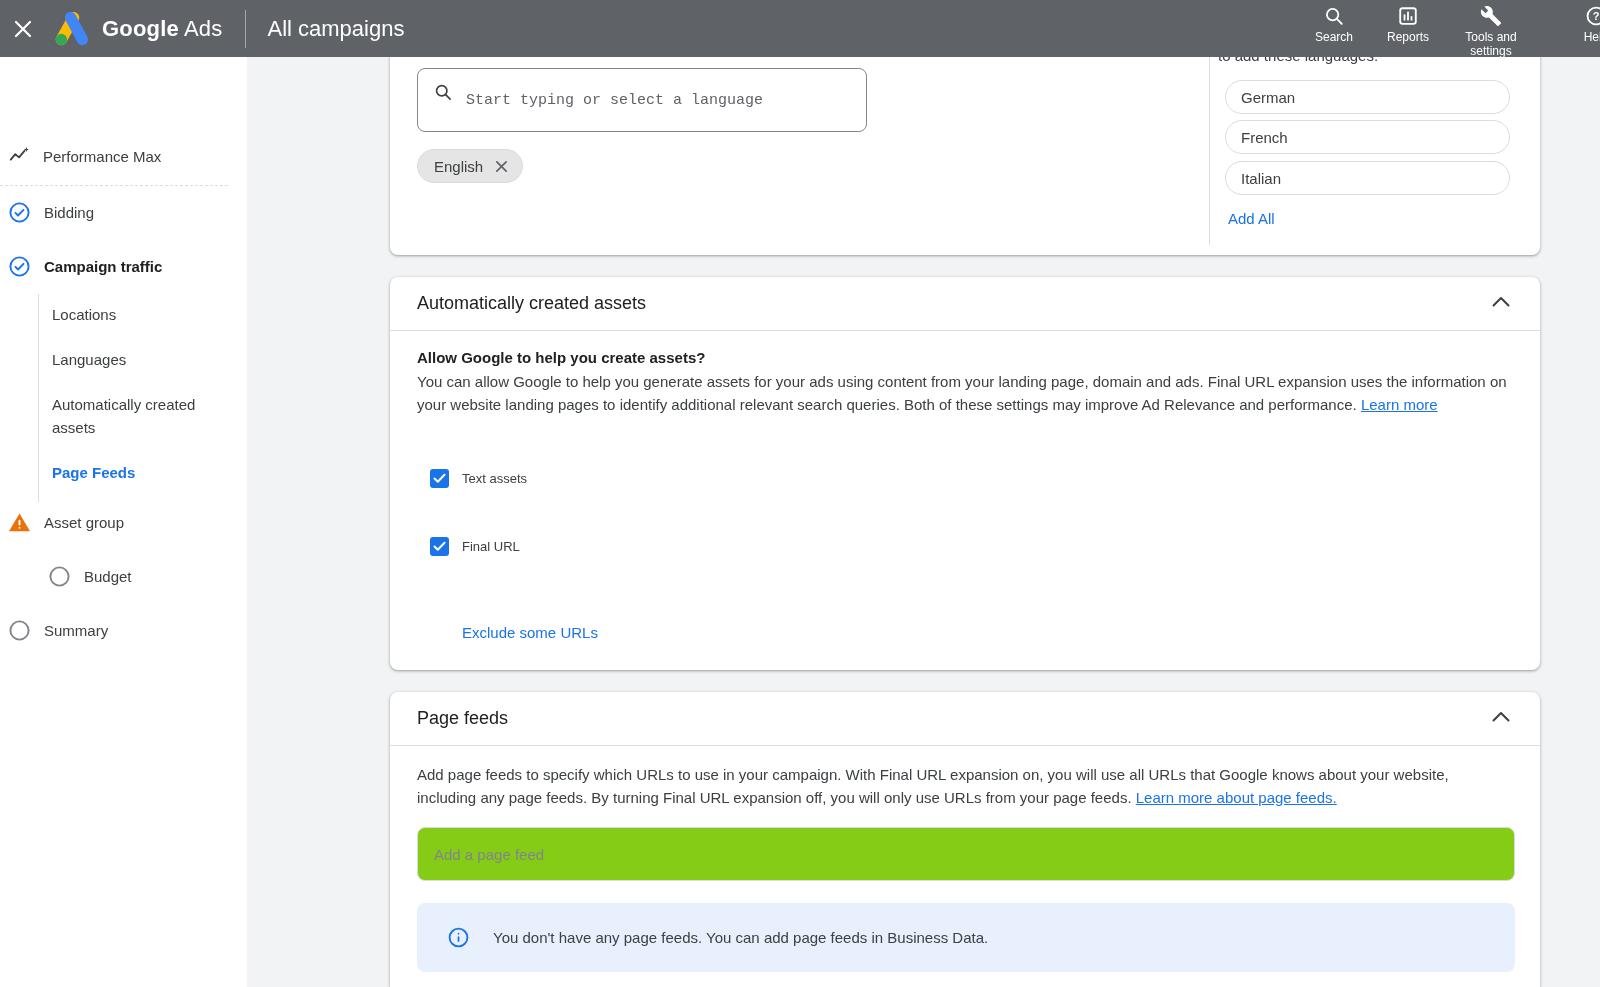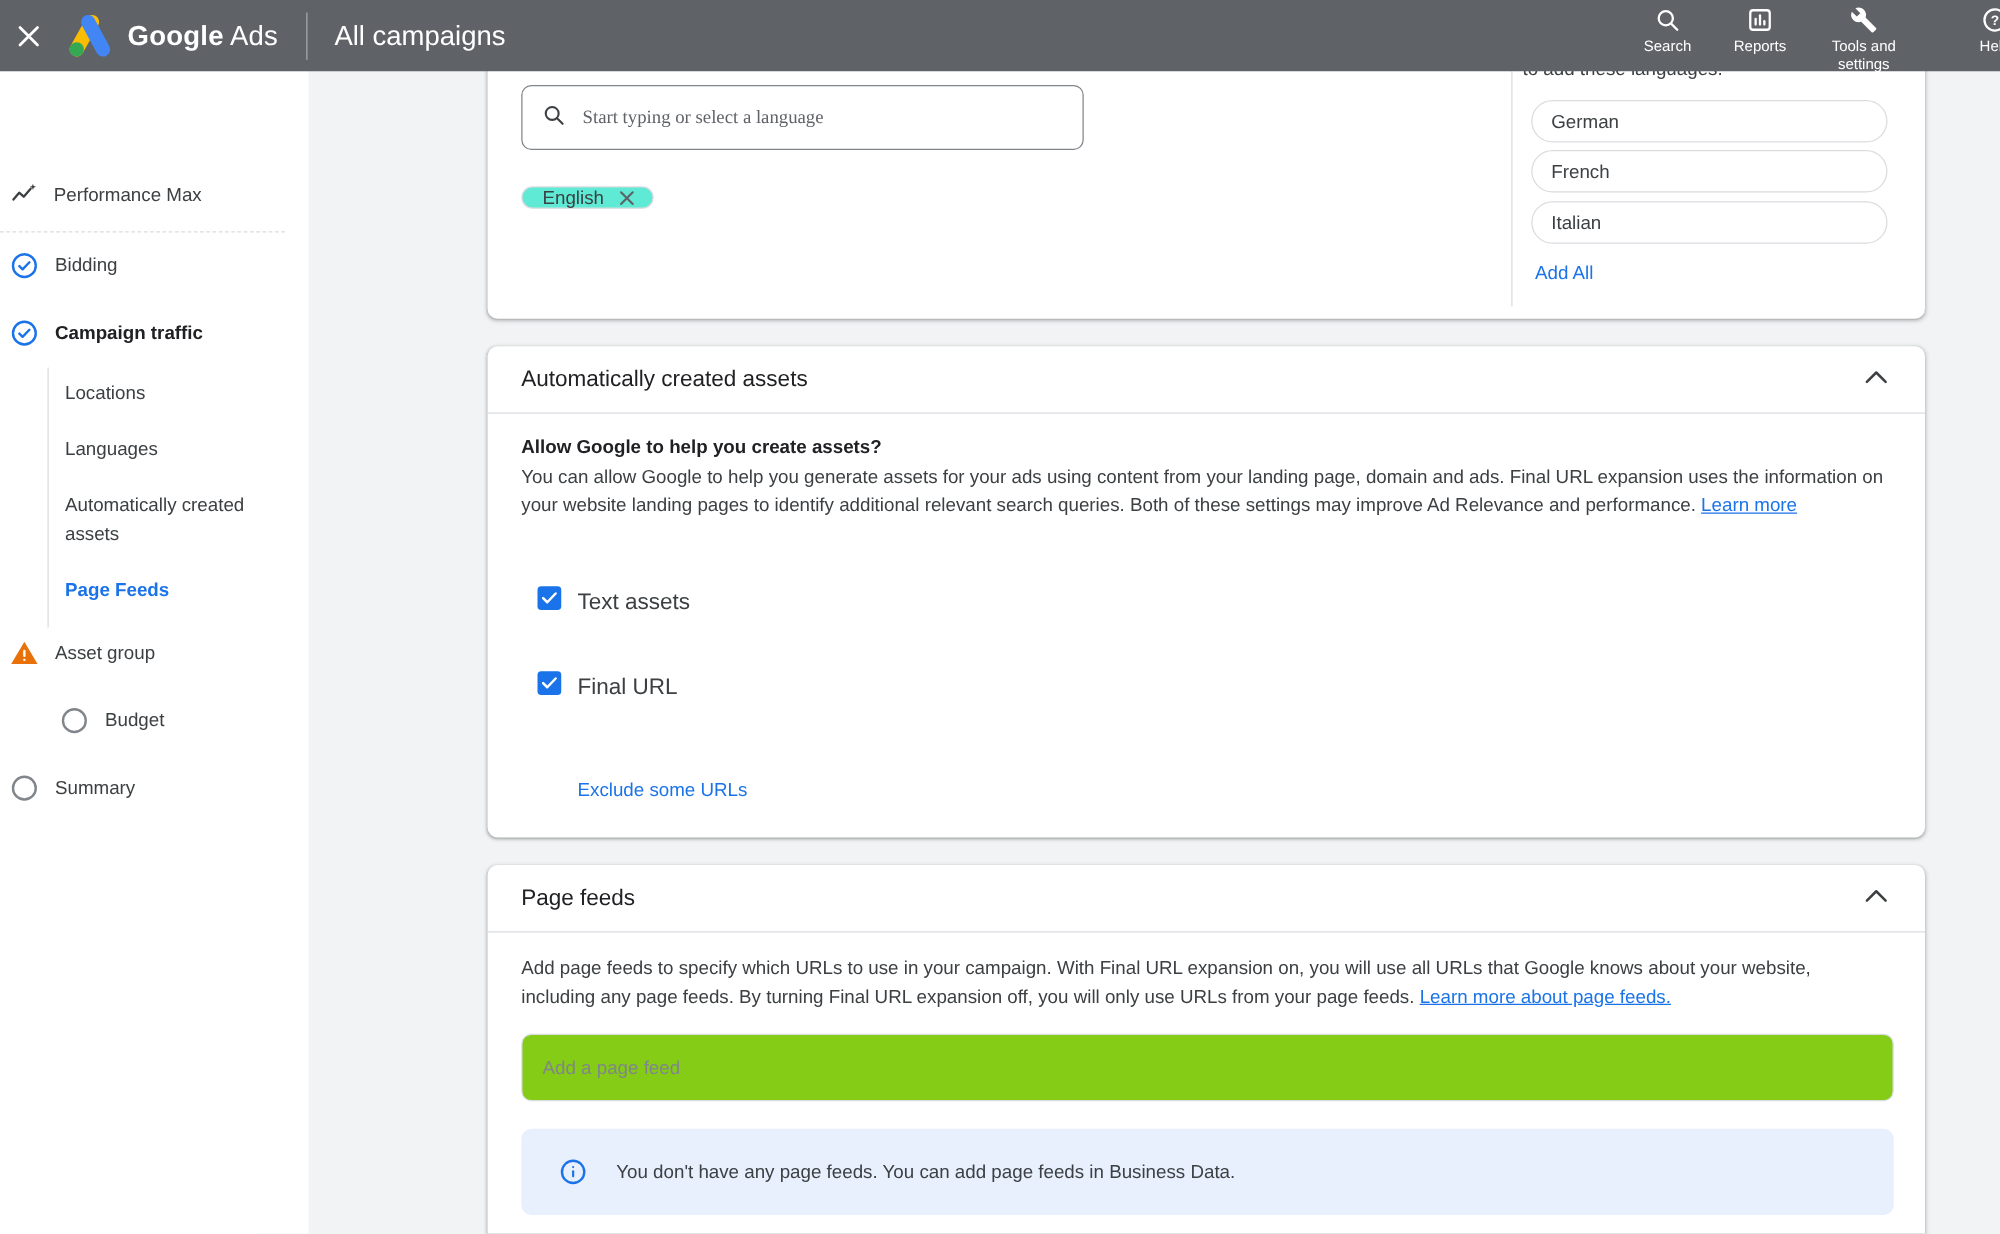--- a/index.html
+++ b/index.html
@@ -52,30 +52,30 @@
   .card1{top:-20px;height:218px;border-radius:0 0 8px 8px;}
   .card2{top:220px;height:393px;border-radius:8px;}
   .card3{top:635px;height:295px;border-radius:8px 8px 0 0;}
 
   .section-title{position:absolute;left:27px;top:16px;font-size:18px;font-weight:500;color:#202124;}
   .section-chevron{position:absolute;right:29px;top:17px;cursor:pointer;}
   .section-divider{position:absolute;left:0;right:0;top:53px;border-top:1px solid #dadce0;}
 
   
   .lang-search{
-    position:absolute;left:27px;top:31px;width:450px;height:52px;box-sizing:border-box;
+    position:absolute;left:27px;top:31px;width:450px;height:64px;box-sizing:border-box;
     border:1px solid #80868b;border-radius:8px;background:#fff;
-    font-family:Liberation Serif, serif;font-size:15px;color:#0f766e;
+    font-family:Liberation Mono, monospace;font-size:15px;color:#0f766e;
     padding:0 14px 0 48px;outline:none;
   }
   .lang-search::placeholder{color:#5f6368;}
   .lang-search-icon{position:absolute;left:43px;top:45px;pointer-events:none;}
   .chip{
-    position:absolute;left:27px;top:112px;height:18px;box-sizing:border-box;
-    border:1px solid #dadce0;border-radius:17px;background:#5eead4;
+    position:absolute;left:27px;top:112px;height:34px;box-sizing:border-box;
+    border:1px solid #dadce0;border-radius:17px;background:#e5e5e5;
     display:inline-flex;align-items:center;padding:0 13px 0 16px;gap:11px;
   }
   .chip-label{font-size:15px;color:#3c4043;}
   .lang-vdivider{position:absolute;left:819px;top:20px;height:188px;width:1px;background:#dadce0;}
   .lang-suggest-heading{position:absolute;left:828px;top:10px;font-size:15px;color:#3c4043;white-space:nowrap;}
   .lang-pill{
     position:absolute;left:835px;width:285px;height:34px;box-sizing:border-box;
     border:1px solid #dadce0;border-radius:17px;background:#fff;cursor:pointer;
     display:flex;align-items:center;padding-left:15px;font-size:15px;color:#3c4043;
   }
@@ -84,21 +84,21 @@
 
   
   .aa-question{position:absolute;left:27px;top:72px;font-size:15px;font-weight:700;color:#202124;}
   .aa-desc{position:absolute;left:27px;top:94px;width:1090px;font-size:15px;line-height:22.5px;color:#3c4043;}
   a.inline-link{color:#1a73e8;text-decoration:underline;cursor:pointer;}
   .checkbox{
     position:absolute;left:40px;width:19px;height:19px;background:#1a73e8;border-radius:3px;
     display:flex;align-items:center;justify-content:center;cursor:pointer;
   }
   .cb1{top:192px;} .cb2{top:260px;}
-  .cb-label{position:absolute;left:72px;font-size:18px;color:#3c4043;cursor:pointer;}
+  .cb-label{position:absolute;left:72px;font-size:13px;color:#3c4043;cursor:pointer;}
   .cbl1{top:194px;} .cbl2{top:262px;}
   .cb-desc{position:absolute;left:72px;font-size:15px;line-height:22.5px;color:#5f6368;}
   .cbd1{top:227px;width:1060px;} .cbd2{top:294px;width:1040px;}
   .aa-exclude{position:absolute;left:72px;top:347px;font-size:15px;font-weight:500;color:#1a73e8;cursor:pointer;}
 
   
   .pf-desc{position:absolute;left:27px;top:72px;width:1090px;font-size:15px;line-height:22.5px;color:#3c4043;}
   .pf-input{
     position:absolute;left:27px;top:135px;width:1098px;height:54px;box-sizing:border-box;
     border:1px solid #dadce0;border-radius:8px;background:#84cc16;

